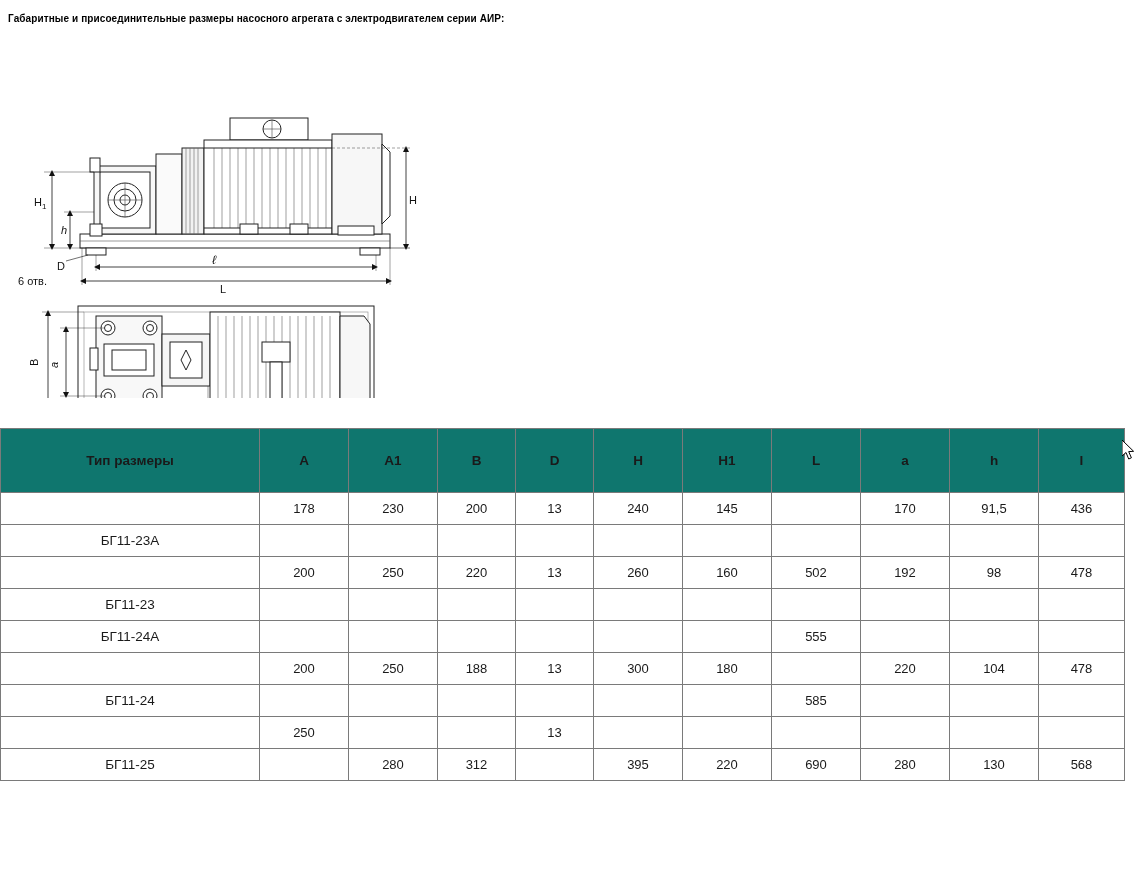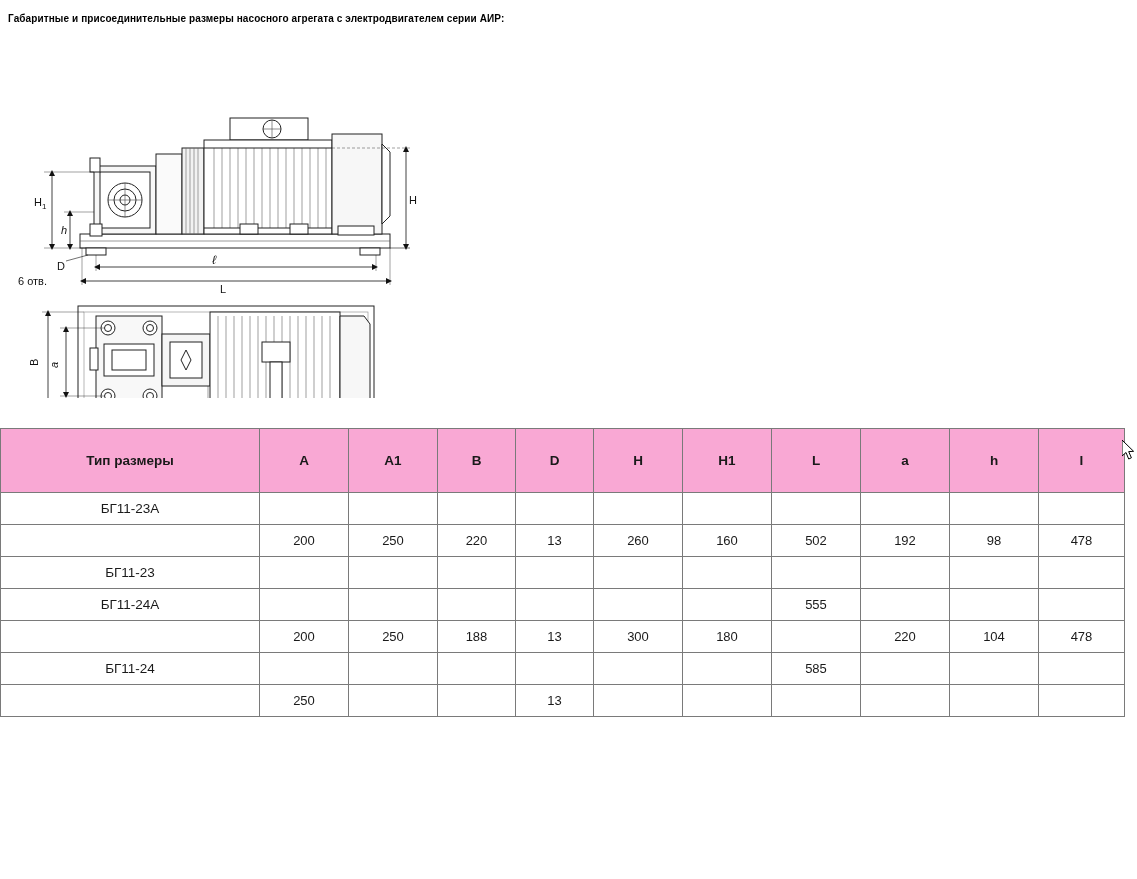--- a/index.html
+++ b/index.html
@@ -54,21 +54,21 @@
   table.dims th, table.dims td {
     border: 1px solid #7a7a7a;
     height: 31px;
     text-align: center;
     vertical-align: middle;
     padding: 0;
     font-weight: normal;
     color: #1a1a1a;
   }
   table.dims thead th {
-    background: #f9a8d4;
+    background: #0f766e;
     font-weight: bold;
     height: 63px;
     font-size: 13.5px;
     text-align: center;
   }
   table.dims tbody td.name {
     font-size: 13.5px;
   }
   .cursor {
     position: absolute;
@@ -287,20 +287,33 @@
           <th>H</th>
           <th>H1</th>
           <th>L</th>
           <th>a</th>
           <th>h</th>
           <th>I</th>
         </tr>
       </thead>
       <tbody>
         <tr>
+          <td class="name"></td>
+          <td>178</td>
+          <td>230</td>
+          <td>200</td>
+          <td>13</td>
+          <td>240</td>
+          <td>145</td>
+          <td></td>
+          <td>170</td>
+          <td>91,5</td>
+          <td>436</td>
+        </tr>
+        <tr>
           <td class="name">БГ11-23А</td>
           <td></td>
           <td></td>
           <td></td>
           <td></td>
           <td></td>
           <td></td>
           <td></td>
           <td></td>
           <td></td>
@@ -377,20 +390,33 @@
           <td></td>
           <td></td>
           <td>13</td>
           <td></td>
           <td></td>
           <td></td>
           <td></td>
           <td></td>
           <td></td>
         </tr>
+        <tr>
+          <td class="name">БГ11-25</td>
+          <td></td>
+          <td>280</td>
+          <td>312</td>
+          <td></td>
+          <td>395</td>
+          <td>220</td>
+          <td>690</td>
+          <td>280</td>
+          <td>130</td>
+          <td>568</td>
+        </tr>
       </tbody>
     </table>
   </div>
 
   <div class="cursor">
     <svg width="14" height="22" viewBox="0 0 14 22">
       <polygon points="0,0 0,16 4,12.5 6.7,19 9.4,17.8 6.7,11.6 11.6,11.3" fill="#ffffff" stroke="#000000" stroke-width="1"></polygon>
     </svg>
   </div>
 

